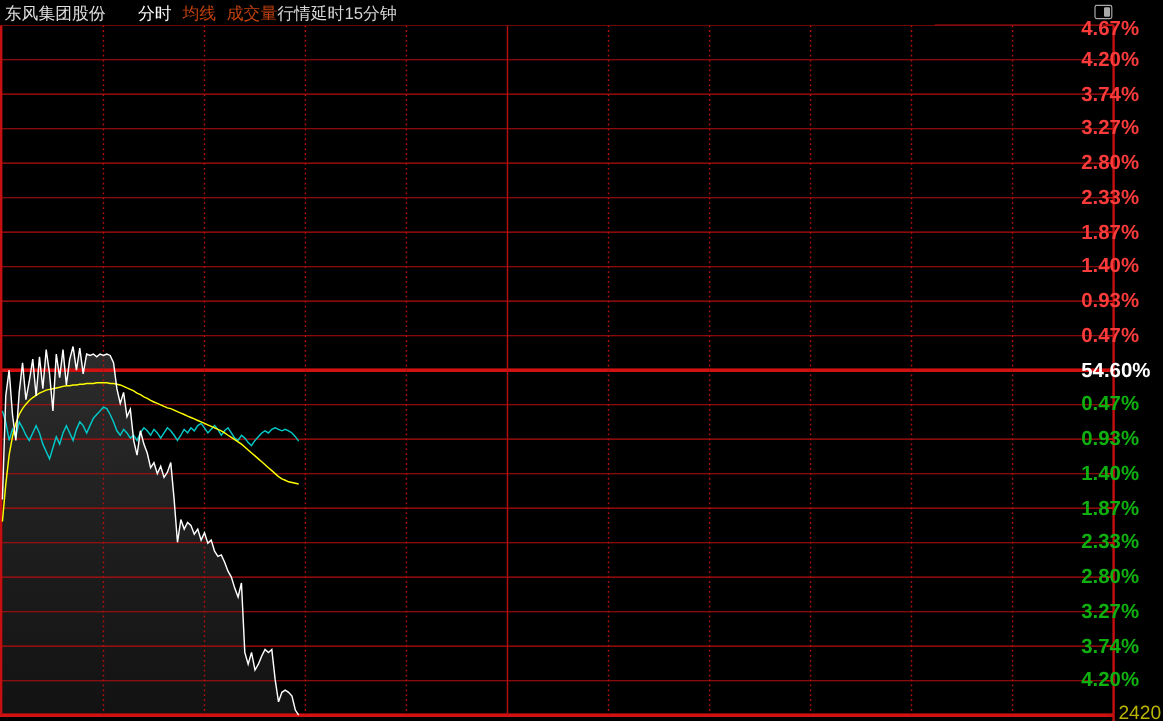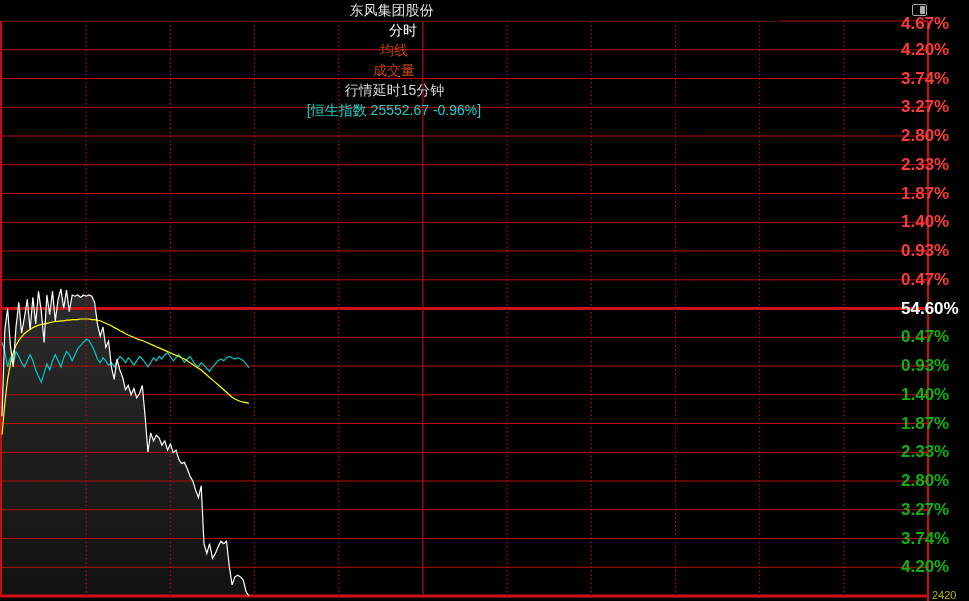--- a/index.html
+++ b/index.html
@@ -1,42 +1,42 @@
 <!DOCTYPE html>
 <html><head>
 <meta charset="utf-8">
 <style>
   html,body{margin:0;padding:0;background:#000;}
   #screen{position:relative;width:969px;height:601px;background:#000;overflow:hidden;
           font-family:"Liberation Sans","DejaVu Sans",sans-serif;}
   
   #header{position:absolute;left:0;top:0;width:779px;height:21px;background:#000;
-          display:flex;align-items:center;font-size:14px;line-height:20px;white-space:nowrap;flex-direction:column;}
+          display:flex;align-items:center;font-size:14px;line-height:20px;white-space:nowrap;}
   #header span{display:inline-block;}
   .h-symbol{color:#e0e0e0;margin-left:4px;}
   .h-mode{color:#ffffff;margin-left:27px;}
   .h-ma{color:#c2410c;margin-left:9px;}
   .h-vol{color:#c2410c;margin-left:9px;}
-  .h-delay{color:#d6d6d6;margin-left:10px;}
+  .h-delay{color:#d6d6d6;}
   .h-index{color:#17d2c5;margin-left:9px;}
   
   #panel-icon{position:absolute;top:4px;right:42px;width:13px;height:10px;
               border:1px solid #a9a9a9;border-radius:2px;background:#000;}
   #panel-icon .fillpart{position:absolute;right:1px;top:1px;bottom:1px;width:5px;background:#a9a9a9;border-radius:1px;}
   
   #plot{position:absolute;left:0;top:0;}
   
   #y-axis{position:absolute;left:0;top:0;width:969px;height:601px;pointer-events:none;}
   .ylab{position:absolute;left:901px;width:36px;height:14px;font-size:17px;line-height:14px;
         font-family:"Liberation Sans","DejaVu Sans",sans-serif;letter-spacing:0;font-weight:bold;}
   .ylab.up{color:#fa3b3b;}
   .ylab.flat{color:#ffffff;}
   .ylab.down{color:#0fb00f;}
   #vol-scale{position:absolute;left:932px;top:588px;width:36px;height:14px;
-             font-size:11px;line-height:14px;color:#b9b500;}
+             font-size:16px;line-height:14px;color:#b9b500;}
 </style>
 </head>
 <body>
 
 <div id="screen">
 
   <svg id="plot" width="969" height="601">
       <defs>
         <linearGradient id="fillGrad" x1="0" y1="0" x2="0" y2="1">
           <stop offset="0" stop-color="#2c2c2c"></stop>
@@ -127,20 +127,19 @@
     </div>
 
   <div id="vol-scale">2420</div>
 
   <div id="header">
     <span class="h-symbol">东风集团股份</span>
     <span class="h-mode">分时</span>
     <span class="h-ma">均线</span>
     <span class="h-vol">成交量</span>
     <span class="h-delay">行情延时15分钟</span>
-    <span class="h-index">[恒生指数 25552.67 -0.96%]</span>
   </div>
 
   <div id="panel-icon">
     <div class="fillpart"></div>
   </div>
 
 </div>
 
 </body></html>

